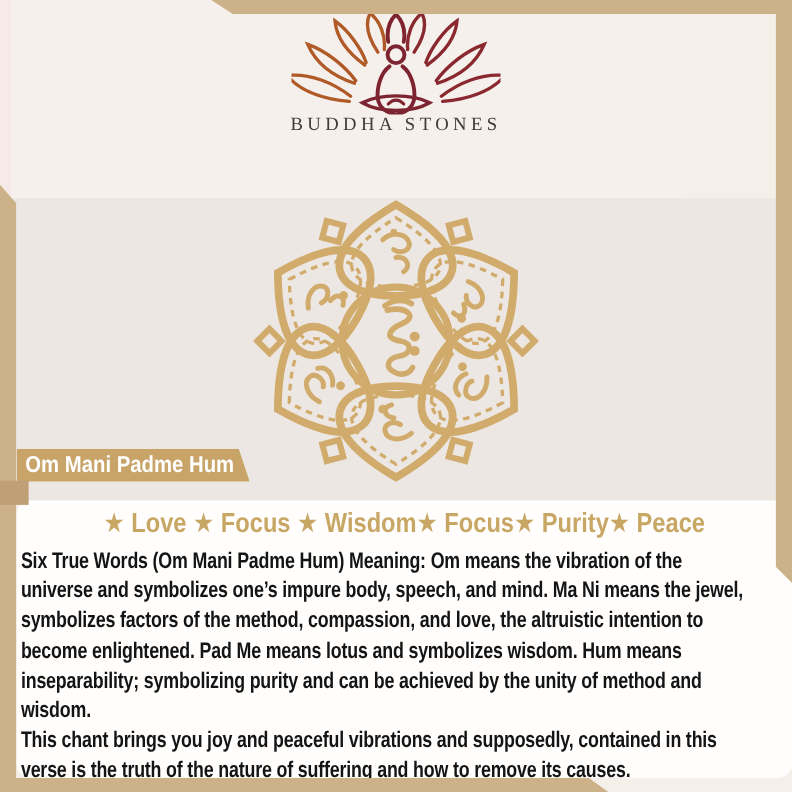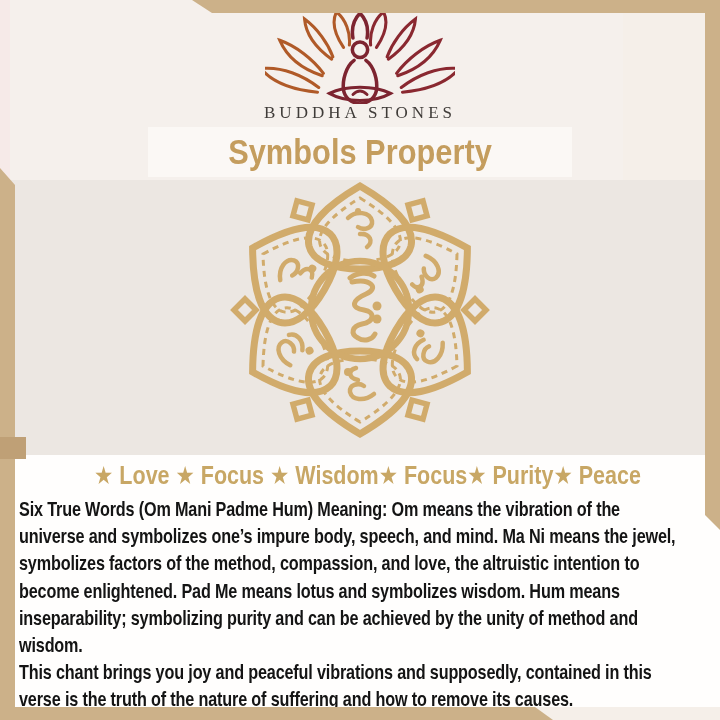--- a/index.html
+++ b/index.html
@@ -5,21 +5,21 @@
   html,body{margin:0;padding:0;}
   .page{
     position:relative; width:720px; height:720px; overflow:hidden;
     background:var(--cream-corner);
     font-family:"Liberation Sans", "DejaVu Sans", sans-serif;
   }
   
   .header-section{position:absolute;left:0;top:0;width:623px;height:180px;background:var(--header-bg);z-index:1;}
   .pink-strip{position:absolute;left:0;top:0;width:10px;height:180px;background:var(--pink-strip);}
   .mandala-section{position:absolute;left:0;top:180px;width:720px;height:275px;background:var(--section-bg);z-index:1;}
-  .content-section{position:absolute;left:15px;top:455px;right:0;bottom:13px;background:var(--content-bg);z-index:1;}
+  .content-section{position:absolute;left:15px;top:455px;right:0;bottom:13px;background:var(--content-bg);z-index:1;border-radius:13px;}
   
   .frame-top{position:absolute;top:0;left:192px;right:0;height:13px;background:var(--frame-tan);
     clip-path:polygon(0 0,100% 0,100% 100%,20px 100%);z-index:3;}
   .frame-right{position:absolute;top:0;right:0;width:15px;height:530px;background:var(--frame-tan);
     clip-path:polygon(0 0,100% 0,100% 100%,0 calc(100% - 15px));z-index:3;}
   .frame-left{position:absolute;left:0;top:168px;width:15px;height:552px;background:var(--frame-tan);
     clip-path:polygon(0 0,100% 17px,100% 100%,0 100%);z-index:3;}
   .frame-bottom{position:absolute;left:0;bottom:0;width:553px;height:13px;background:var(--frame-tan);
     clip-path:polygon(0 0,535px 0,100% 100%,0 100%);z-index:3;}
   .dark-square{position:absolute;left:0;top:437px;width:26px;height:22px;background:var(--frame-dark);z-index:4;}
@@ -75,23 +75,20 @@
         <path d="M -5,-29 C -12,-24 -15,-12 -14,-4"></path>
         <path d="M 5,-29 C 12,-24 15,-12 14,-4"></path>
         <path d="M -14,-4 C -13,3 -7,7 0,8 C 7,7 13,3 14,-4"></path>
         <path d="M -26,-1 C -12,-8 12,-8 26,-1 C 12,7 -12,7 -26,-1 Z" stroke-width="2.6"></path>
         <path d="M -6,0 C -2,-4 2,-4 6,0" stroke-width="2.4"></path>
       </g>
     </svg>
 
     <div class="brand">BUDDHA STONES</div>
 
-    <div class="title-band">
-      <div class="title">Symbols Property</div>
-    </div>
   </div>
 
   <div class="mandala-section">
 
     <svg class="mandala" viewBox="-132 -132 264 264">
 
       <g transform="rotate(0)">
         <path stroke-width="7" d="M 0,-124 C 36,-103 55,-82 51,-64 C 47,-48 26,-41 0,-41 C -26,-41 -47,-48 -51,-64 C -55,-82 -36,-103 0,-124 Z"></path>
         <path stroke-width="3" stroke-dasharray="6 5" d="M 0,-112 C 28,-95 43,-79 40,-66 C 37,-54 20,-49 0,-49 C -20,-49 -37,-54 -40,-66 C -43,-79 -28,-95 0,-112 Z"></path>
         <g stroke-width="4.5" stroke-linecap="round">
@@ -153,20 +150,23 @@
         <circle r="49" stroke-width="6.5"></circle>
         <g stroke-width="5" stroke-linecap="round">
           <path d="M -10,-32 C -2,-38 8,-38 14,-34"></path>
           <path d="M -8,-28 C 10,-32 20,-22 6,-16 C -8,-10 -10,-2 4,0 C 16,2 14,12 2,14 C -8,16 -10,24 -2,28 C 4,32 12,30 15,24"></path>
           <circle cx="17" cy="-4" r="4.5" style="fill:var(--gold-mandala)" stroke-width="0"></circle>
           <circle cx="17" cy="9" r="4.5" style="fill:var(--gold-mandala)" stroke-width="0"></circle>
         </g>
       </g>
     </svg>
 
+    <div class="banner">
+      <span>Om Mani Padme Hum</span>
+    </div>
   </div>
 
   <div class="content-section">
     <div class="keywords">★ Love ★ Focus ★ Wisdom★ Focus★ Purity★ Peace</div>
     <div class="body-text">
       <div class="body-line">Six True Words (Om Mani Padme Hum) Meaning: Om means the vibration of the</div>
       <div class="body-line">universe and symbolizes one’s impure body, speech, and mind. Ma Ni means the jewel,</div>
       <div class="body-line">symbolizes factors of the method, compassion, and love, the altruistic intention to</div>
       <div class="body-line">become enlightened. Pad Me means lotus and symbolizes wisdom. Hum means</div>
       <div class="body-line">inseparability; symbolizing purity and can be achieved by the unity of method and</div>

